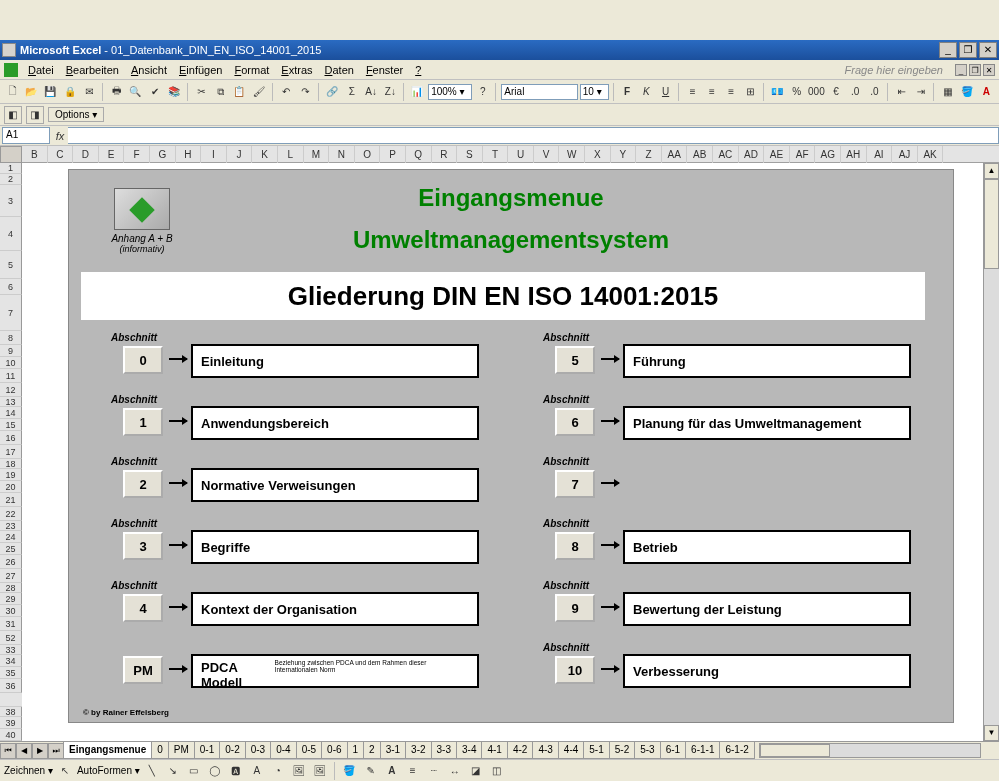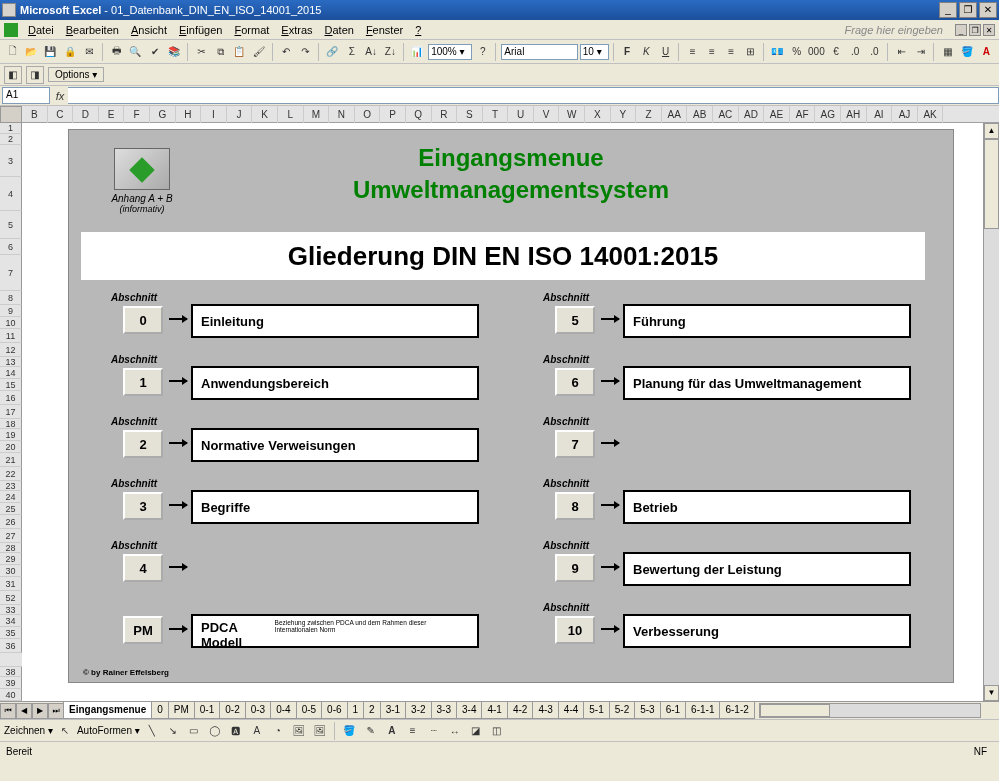--- a/index.html
+++ b/index.html
@@ -15,20 +15,21 @@
 
 
 .titlebar {
   height: 20px;
   background: linear-gradient(to bottom, #2a6bc2, #1b4f9c);
   color: #fff;
   display: flex;
   align-items: center;
   padding: 0 2px;
   font-size: 11px;
+  margin-top: 40px;
 }
 .titlebar .xl-icon { width:14px; height:14px; background:#d6d3ce; border:1px solid #888; margin-right:4px;}
 .titlebar .spacer { flex:1;}
 .win-btns { display:flex; gap:2px;}
 .win-btn { width:18px; height:16px; background:#d4d0c8; border:1px solid #808080; text-align:center; line-height:13px; font-size:10px; color:#000;}
 
 
 .menubar {
   height: 20px;
   background: #ece9d8;
@@ -85,21 +86,21 @@
 
 .panel {
   position:absolute;
   left:46px; top:6px;
   width:886px;
   bottom:18px;
   background:#b8b8b8;
   border:1px solid #888;
 }
 .green-title { color:#008000; font-weight:bold; text-align:center; font-size:24px; margin-top:14px; font-family:Arial;}
-.green-title.line2{ margin-top:4px;}
+.green-title.line2{ margin-top:14px;}
 .anhang-block{ position:absolute; left:28px; top:18px; width:90px; text-align:center; }
 .anhang-img{ width:56px; height:42px; background:linear-gradient(135deg,#ddd,#aaa); border:1px solid #666; margin:0 auto; position:relative;}
 .anhang-img:after{content:""; position:absolute; left:18px; top:12px; width:18px; height:18px; background:#2a9c2a; transform:rotate(45deg);}
 .anhang-label{ font-weight:normal; font-style:italic; font-size:10px; margin-top:3px;}
 .anhang-sub{ font-style:italic; font-size:9px;}
 
 .white-band { position:absolute; left:12px; right:28px; top:102px; height:48px; background:#fff; display:flex; align-items:center; justify-content:center; }
 .big-heading { font-size:26px; font-weight:bold; font-family:Arial;}
 
 .sections-grid { position:absolute; left:42px; right:42px; top:162px; display:grid; grid-template-columns:1fr 1fr; column-gap:64px; row-gap:0;}
@@ -412,20 +413,23 @@
             <div class="num-btn">8</div>
             <div class="arrow"></div>
             <div class="desc-box">
               <div>Betrieb</div>
             </div>
           </div>
           <div class="section-cell">
             <div class="section-label">Abschnitt</div>
             <div class="num-btn">4</div>
             <div class="arrow"></div>
+            <div class="desc-box">
+              <div>Kontext der Organisation</div>
+            </div>
           </div>
           <div class="section-cell">
             <div class="section-label">Abschnitt</div>
             <div class="num-btn">9</div>
             <div class="arrow"></div>
             <div class="desc-box">
               <div>Bewertung der Leistung</div>
             </div>
           </div>
           <div class="section-cell">

